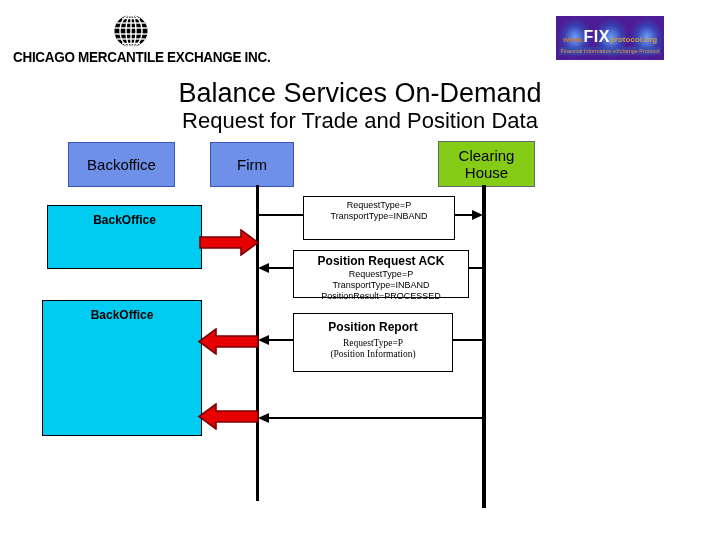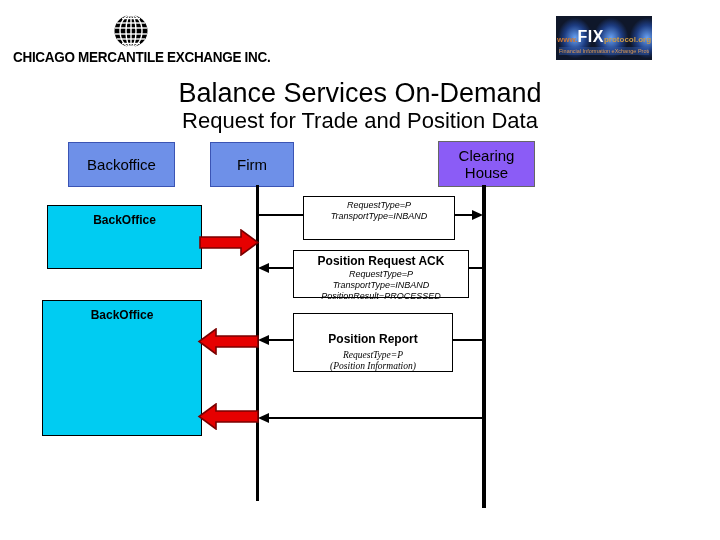--- a/index.html
+++ b/index.html
@@ -5,54 +5,54 @@
   html,body{margin:0;padding:0;background:#fff;}
   .slide{position:relative;width:720px;height:540px;background:#ffffff;overflow:hidden;
          font-family:"Liberation Sans", sans-serif;color:#000;}
   .abs{position:absolute;}
 
   
   .cme-text{left:13px;top:49px;font-size:13.5px;font-weight:bold;letter-spacing:-0.3px;
             transform:scaleY(1.08);transform-origin:top left;white-space:nowrap;}
 
   
-  .fix-logo{left:556px;top:16px;width:96px;height:44px;background:#0f172a;overflow:hidden;}
+  .fix-logo{left:556px;top:16px;width:108px;height:44px;background:#4c1d95;overflow:hidden;}
   .fix-burst{position:absolute;width:34px;height:40px;top:2px;
              background:radial-gradient(ellipse at center, rgba(110,170,255,0.95) 0%, rgba(40,90,200,0.55) 45%, rgba(0,0,0,0) 72%);}
   .fix-line{position:absolute;left:0;right:0;top:13px;text-align:center;white-space:nowrap;line-height:16px;}
   .fix-www{font-size:8px;font-weight:bold;color:#cc7733;}
   .fix-main{font-size:16px;font-weight:bold;color:#ffffff;letter-spacing:0.5px;}
   .fix-suffix{font-size:8px;font-weight:bold;color:#cc9944;}
   .fix-tagline{position:absolute;left:3px;right:3px;top:31px;font-size:5.5px;color:#dd9955;
                text-align:center;background:rgba(50,90,170,0.45);line-height:8px;white-space:nowrap;overflow:hidden;}
 
   
   .title{left:0;width:720px;top:78px;text-align:center;font-size:27px;}
   .subtitle{left:0;width:720px;top:108px;text-align:center;font-size:22px;}
 
   
   .lane-box{display:flex;align-items:center;justify-content:center;text-align:center;
             font-size:15px;line-height:17px;}
   .lane-blue{background:#6E90E8;border:1.5px solid #3B54B4;}
-  .lane-orange{background:#8b5cf6;border:1.5px solid #666666;}
+  .lane-orange{background:#84cc16;border:1.5px solid #666666;}
 
   
   .lifeline{background:#000;}
 
   
   .cyan-box{background:#00CCF2;border:1.6px solid #000;text-align:center;
             font-weight:bold;font-size:12px;line-height:14px;padding-top:7px;box-sizing:border-box;z-index:3;}
 
   
   .msg-box{background:#fff;border:1.5px solid #000;box-sizing:border-box;text-align:center;z-index:3;
            display:flex;flex-direction:column;justify-content:flex-start;padding-top:3px;}
   .msg-title{font-size:12px;font-weight:bold;line-height:15px;}
-  .msg-line{font-size:9px;line-height:11px;font-style:italic;}
+  .msg-line{font-size:9px;line-height:11px;}
   .serif .msg-line{font-family:"Liberation Serif", serif;font-size:9.5px;}
-  .gap-title{margin-bottom:3px;margin-top:12px;}
+  .gap-title{margin-bottom:3px;}
 
   
   .hline{height:2px;background:#000;z-index:1;}
   .arr-right{width:0;height:0;border-top:5px solid transparent;border-bottom:5px solid transparent;
              border-left:11px solid #000;z-index:1;}
   .arr-left{width:0;height:0;border-top:5px solid transparent;border-bottom:5px solid transparent;
             border-right:11px solid #000;z-index:1;}
   .red-arrow{z-index:4;}
 </style>
 </head>

